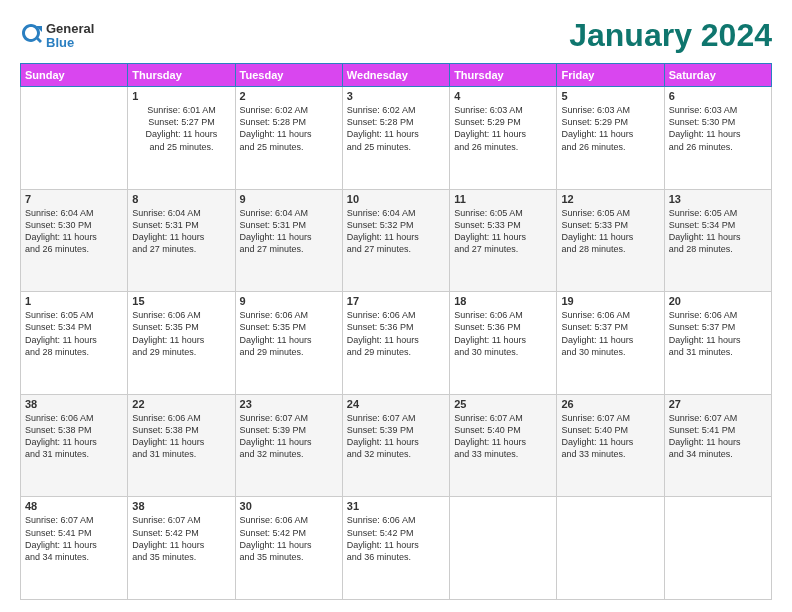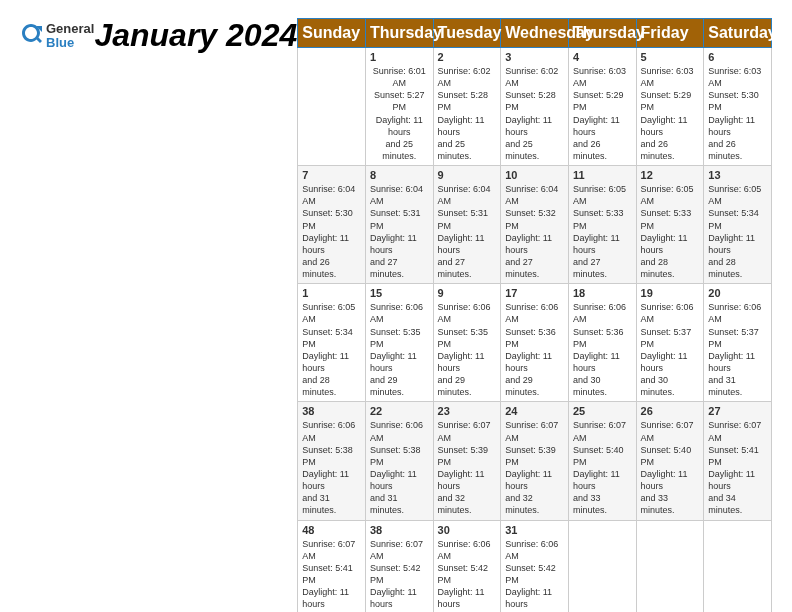--- a/index.html
+++ b/index.html
@@ -8,21 +8,21 @@
       height: 612px;
       font-family: Arial, sans-serif;
       background: #fff;
       overflow: hidden;
     }
     .page {
       width: 792px;
       height: 612px;
       padding: 18px 20px 12px 20px;
       display: flex;
-      flex-direction: row;
+      flex-direction: column;
     }
     .header {
       display: flex;
       justify-content: space-between;
       align-items: flex-start;
       margin-bottom: 10px;
     }
     .logo {
       display: flex;
       align-items: center;
@@ -41,39 +41,38 @@
       width: 22px;
       height: 28px;
       margin-right: 4px;
     }
     .title-block {
       text-align: right;
     }
     .month-title {
       font-size: 32px;
       font-weight: bold;
-      color: #000000;
+      color: #0f766e;
       line-height: 1.1;
-      font-style: italic;
     }
     .location {
       font-size: 14px;
       color: #333;
       margin-top: 2px;
     }
     .calendar-table {
       width: 100%;
       border-collapse: collapse;
       flex: 1;
       table-layout: fixed;
     }
     .calendar-table th {
-      background-color: #a16207;
+      background-color: #d946ef;
       color: #fff;
-      font-size: 16px;
+      font-size: 11px;
       font-weight: bold;
       padding: 5px 4px;
       text-align: left;
       border: 1px solid #2a7fc1;
     }
     .calendar-table td {
       border: 1px solid #ccc;
       vertical-align: top;
       padding: 3px 4px;
       font-size: 9.5px;

